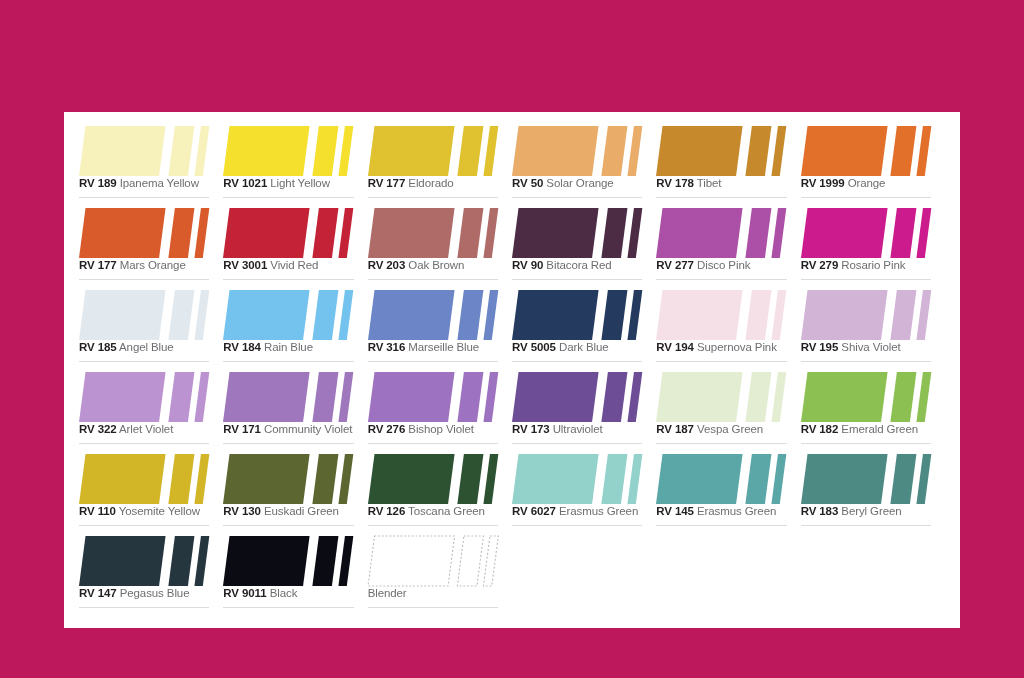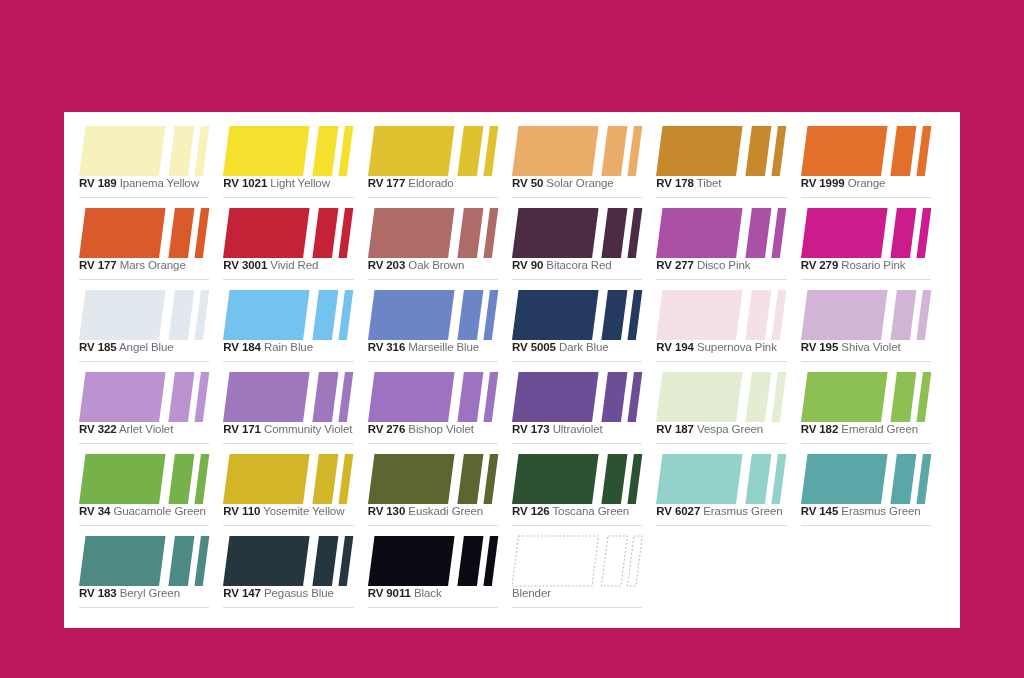--- a/index.html
+++ b/index.html
@@ -310,30 +310,20 @@
               <polygon points="7,0 93,0 86,50 0,50" fill="#8CC053"></polygon>
               <polygon points="103,0 124,0 117,50 96,50" fill="#8CC053"></polygon>
               <polygon points="131,0 140,0 133,50 124,50" fill="#8CC053"></polygon>
             </svg>
           </div>
           <div class="label"><span class="code">RV 182</span> <span class="name">Emerald Green</span></div>
         </div>
         <div class="cell">
           <div class="swatches">
             <svg viewBox="0 0 140 50" preserveAspectRatio="none" shape-rendering="geometricPrecision">
-              <polygon points="7,0 93,0 86,50 0,50" fill="#76B249"></polygon>
-              <polygon points="103,0 124,0 117,50 96,50" fill="#76B249"></polygon>
-              <polygon points="131,0 140,0 133,50 124,50" fill="#76B249"></polygon>
-            </svg>
-          </div>
-          <div class="label"><span class="code">RV 34</span> <span class="name">Guacamole Green</span></div>
-        </div>
-        <div class="cell">
-          <div class="swatches">
-            <svg viewBox="0 0 140 50" preserveAspectRatio="none" shape-rendering="geometricPrecision">
               <polygon points="7,0 93,0 86,50 0,50" fill="#D3B528"></polygon>
               <polygon points="103,0 124,0 117,50 96,50" fill="#D3B528"></polygon>
               <polygon points="131,0 140,0 133,50 124,50" fill="#D3B528"></polygon>
             </svg>
           </div>
           <div class="label"><span class="code">RV 110</span> <span class="name">Yosemite Yellow</span></div>
         </div>
         <div class="cell">
           <div class="swatches">
             <svg viewBox="0 0 140 50" preserveAspectRatio="none" shape-rendering="geometricPrecision">

